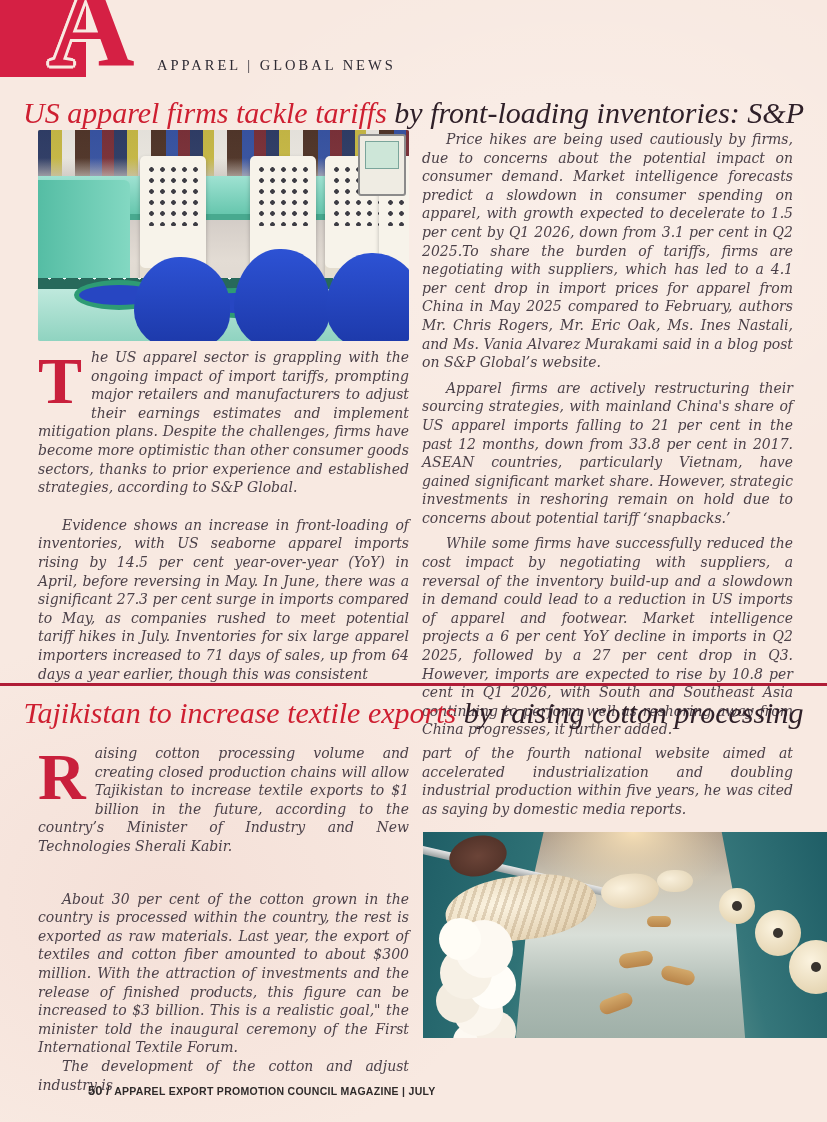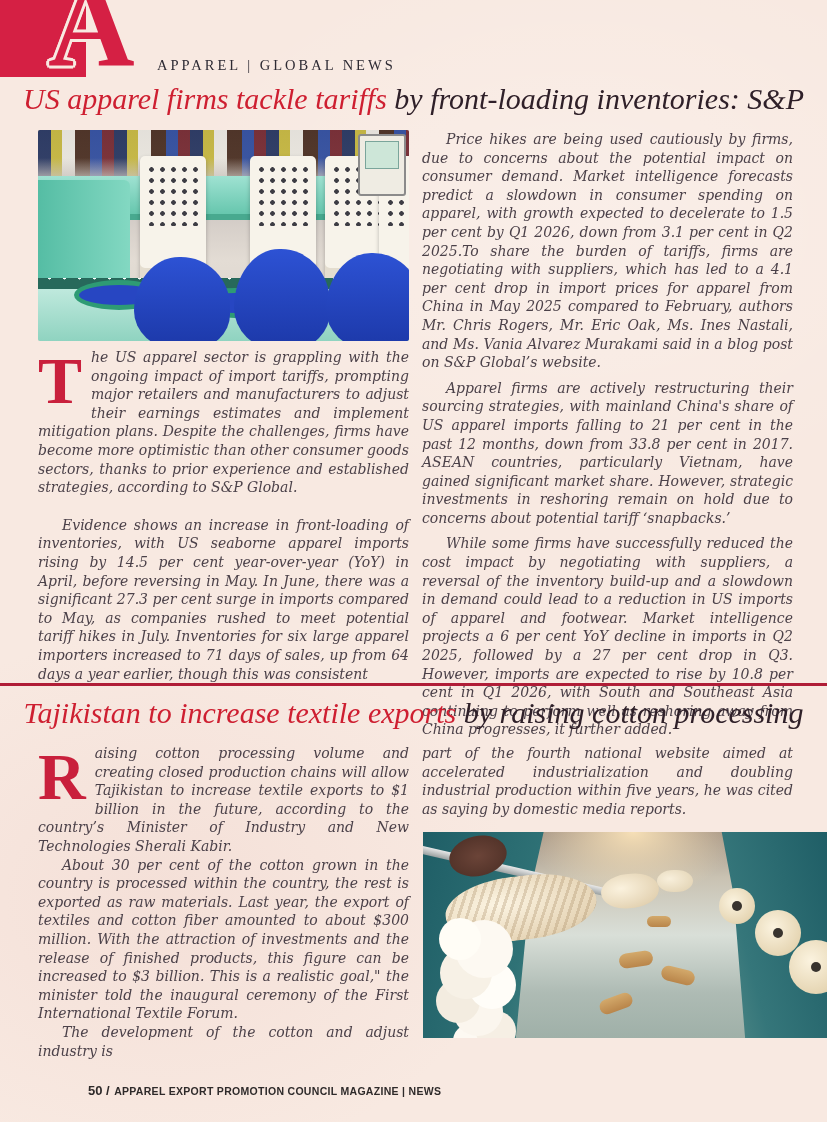--- a/index.html
+++ b/index.html
@@ -24,37 +24,37 @@
   .kicker {
     position:absolute; left:157px; top:57px;
     font:400 14.5px/1.2 "Liberation Serif", serif; letter-spacing:3px; color:#2d2a33;
   }
 
   
   .headline { position:absolute; left:0; right:0; text-align:center;
     font:italic 400 30px/1.15 "Liberation Serif", serif; }
   .headline .hl-red { color:#ce1f31; }
   .headline .hl-dark { color:#2f2029; }
-  .headline1 { top:82px; }
+  .headline1 { top:96px; }
   .headline2 { top:696px; }
   .divider { position:absolute; left:0; top:683px; width:827px; height:3px; background:#b01d37; }
 
   
   .cols { position:absolute; left:38px; width:755px; display:flex; gap:13px; }
   .cols1 { top:130px; }
   .cols2 { top:744px; }
   .col { width:371px; }
   .body-text {
     font:italic 400 14px/18.6px "DejaVu Serif", serif;
     color:#4b4149; text-align:justify;
   }
   .indent { text-indent:24px; }
   .mt-sm { margin-top:7px; }
   .mt-lg { margin-top:19px; }
-  .mt-xl { }
+  .mt-xl { margin-top:34px; }
   .dropcap {
     float:left; font:700 66px/0.82 "Liberation Serif", serif; font-style:normal;
     color:#c9203c; margin:6px 9px 0 0;
   }
 
   
   .photo1 { position:relative; width:371px; height:211px; overflow:hidden; border-radius:2px;
     background:linear-gradient(180deg,#8e898f 0%, #b9b3b1 18%, #d6cfc9 45%, #e3dcd4 62%, #d8d2ca 100%); }
   .p1-spools { position:absolute; top:0; left:0; right:0; height:50px; opacity:.88;
     background:repeating-linear-gradient(90deg,#21315e 0 13px,#c8b93a 13px 24px,#efece4 24px 37px,#46291b 37px 52px,#2b4aa0 52px 64px,#74242c 64px 76px); }
@@ -211,15 +211,15 @@
       </div>
     <div class="p2-spool" style="left:366px; top:108px; width:54px; height:54px">
         <div class="p2-hole"></div>
       </div>
     <div class="p2-bobbin" style="left:196px; top:120px; transform:rotate(-8deg)"></div>
     <div class="p2-bobbin" style="left:238px; top:136px; transform:rotate(14deg)"></div>
     <div class="p2-bobbin" style="left:176px; top:164px; transform:rotate(-20deg)"></div>
     <div class="p2-bobbin" style="left:224px; top:84px; width:24px; height:11px"></div>
   </div>
 
-  <div class="footer"><span class="pgnum">50 /</span> <span class="flabel">APPAREL EXPORT PROMOTION COUNCIL MAGAZINE | NEWS</span></div>
+  <div class="footer"><span class="pgnum">50 /</span> <span class="flabel">APPAREL EXPORT PROMOTION COUNCIL MAGAZINE | JULY</span></div>
 
 </div>
 
 </body></html>

